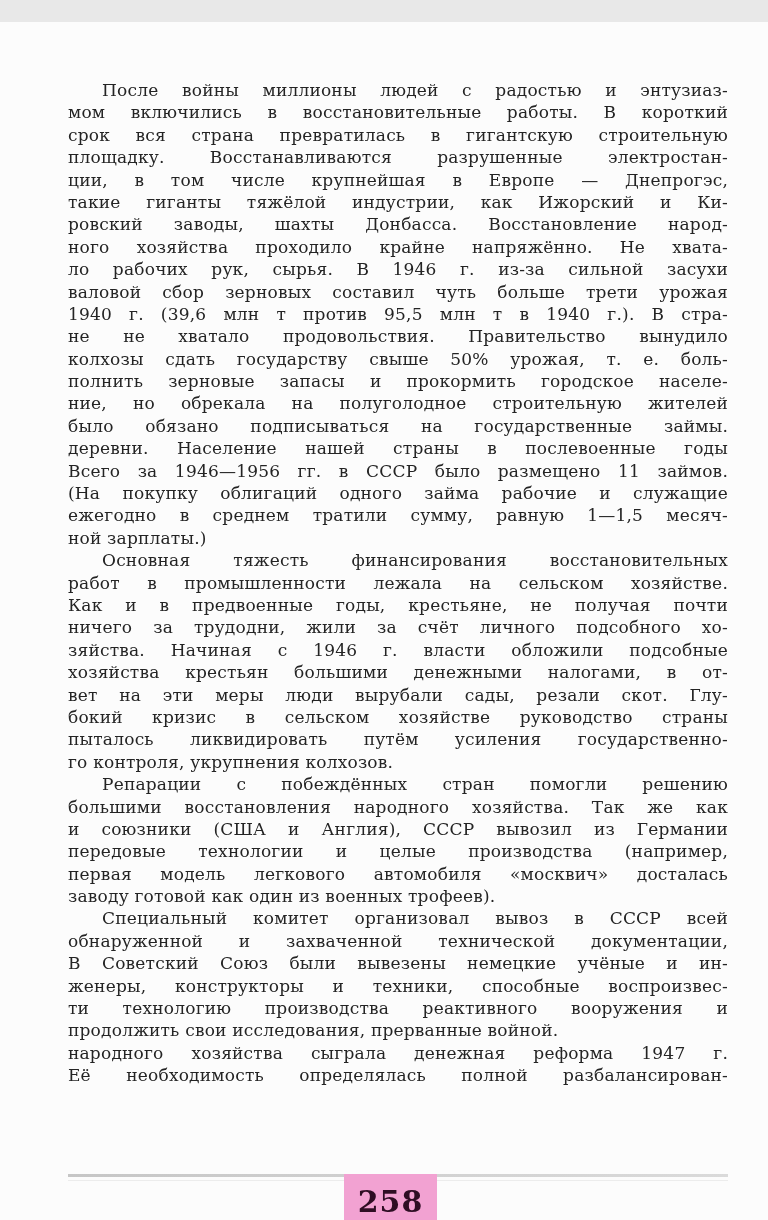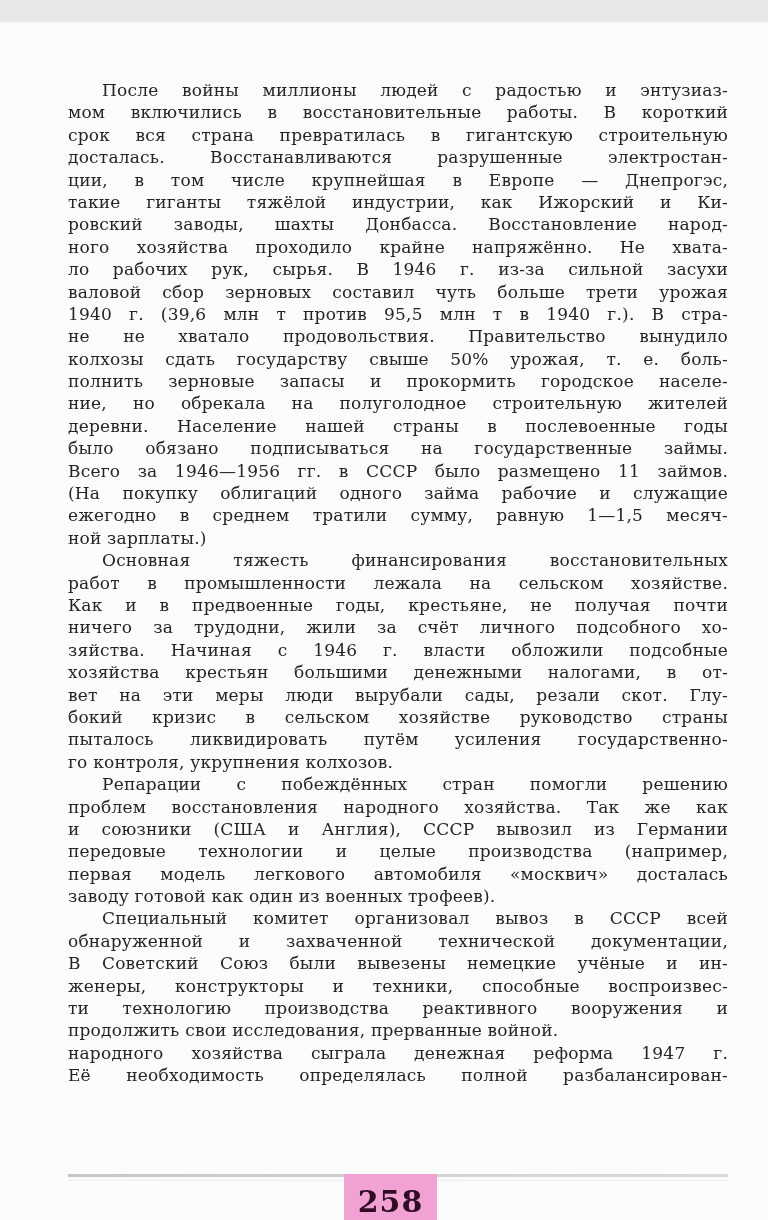--- a/index.html
+++ b/index.html
@@ -78,54 +78,54 @@
 </head>
 <body>
 
 <div class="page">
 
   <div class="text-block">
       <div class="para">
         <div class="line first">После войны миллионы людей с радостью и энтузиаз-</div>
         <div class="line">мом включились в восстановительные работы. В короткий</div>
         <div class="line">срок вся страна превратилась в гигантскую строительную</div>
-        <div class="line">досталась. Восстанавливаются разрушенные электростан-</div>
+        <div class="line">площадку. Восстанавливаются разрушенные электростан-</div>
         <div class="line">ции, в том числе крупнейшая в Европе — Днепрогэс,</div>
         <div class="line">такие гиганты тяжёлой индустрии, как Ижорский и Ки-</div>
         <div class="line">ровский заводы, шахты Донбасса. Восстановление народ-</div>
         <div class="line">ного хозяйства проходило крайне напряжённо. Не хвата-</div>
         <div class="line">ло рабочих рук, сырья. В 1946 г. из-за сильной засухи</div>
         <div class="line">валовой сбор зерновых составил чуть больше трети урожая</div>
         <div class="line">1940 г. (39,6 млн т против 95,5 млн т в 1940 г.). В стра-</div>
         <div class="line">не не хватало продовольствия. Правительство вынудило</div>
         <div class="line">колхозы сдать государству свыше 50% урожая, т. е. боль-</div>
         <div class="line">полнить зерновые запасы и прокормить городское населе-</div>
         <div class="line">ние, но обрекала на полуголодное строительную жителей</div>
+        <div class="line">было обязано подписываться на государственные займы.</div>
         <div class="line">деревни. Население нашей страны в послевоенные годы</div>
-        <div class="line">было обязано подписываться на государственные займы.</div>
         <div class="line">Всего за 1946—1956 гг. в СССР было размещено 11 займов.</div>
         <div class="line">(На покупку облигаций одного займа рабочие и служащие</div>
         <div class="line">ежегодно в среднем тратили сумму, равную 1—1,5 месяч-</div>
         <div class="line last">ной зарплаты.)</div>
       </div>
       <div class="para">
         <div class="line first">Основная тяжесть финансирования восстановительных</div>
         <div class="line">работ в промышленности лежала на сельском хозяйстве.</div>
         <div class="line">Как и в предвоенные годы, крестьяне, не получая почти</div>
         <div class="line">ничего за трудодни, жили за счёт личного подсобного хо-</div>
         <div class="line">зяйства. Начиная с 1946 г. власти обложили подсобные</div>
         <div class="line">хозяйства крестьян большими денежными налогами, в от-</div>
         <div class="line">вет на эти меры люди вырубали сады, резали скот. Глу-</div>
         <div class="line">бокий кризис в сельском хозяйстве руководство страны</div>
         <div class="line">пыталось ликвидировать путём усиления государственно-</div>
         <div class="line last">го контроля, укрупнения колхозов.</div>
       </div>
       <div class="para">
         <div class="line first">Репарации с побеждённых стран помогли решению</div>
-        <div class="line">проблем восстановления народного хозяйства. Так же как</div>
+        <div class="line">большими восстановления народного хозяйства. Так же как</div>
         <div class="line">и союзники (США и Англия), СССР вывозил из Германии</div>
         <div class="line">передовые технологии и целые производства (например,</div>
         <div class="line">первая модель легкового автомобиля «москвич» досталась</div>
         <div class="line last">заводу готовой как один из военных трофеев).</div>
       </div>
       <div class="para">
         <div class="line first">Специальный комитет организовал вывоз в СССР всей</div>
         <div class="line">обнаруженной и захваченной технической документации,</div>
         <div class="line">В Советский Союз были вывезены немецкие учёные и ин-</div>
         <div class="line">женеры, конструкторы и техники, способные воспроизвес-</div>

